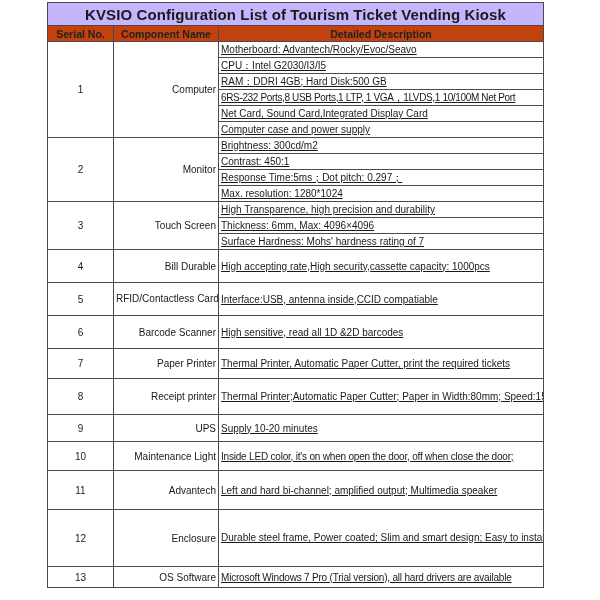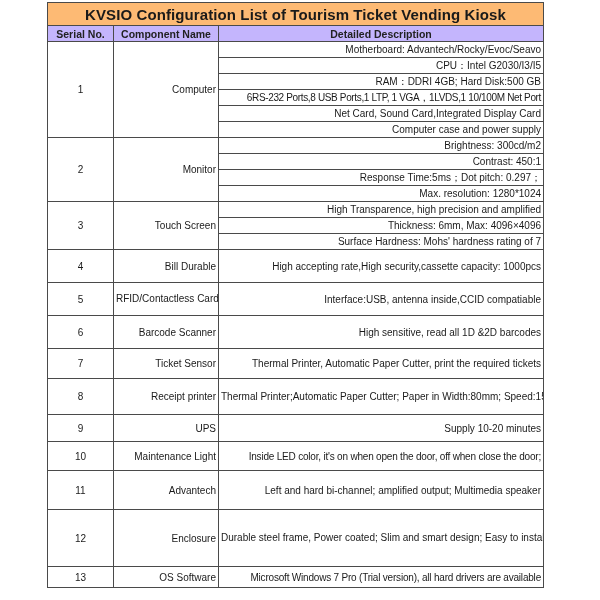--- a/index.html
+++ b/index.html
@@ -6,29 +6,29 @@
   body { width:600px; height:600px; position:relative; overflow:hidden; font-family:"Liberation Sans", sans-serif; color:#1a1a1a; }
   table.cfg {
     position:absolute; left:47px; top:2px; width:496px;
     border-collapse:collapse; table-layout:fixed;
     font-size:10px;
   }
   table.cfg td, table.cfg th {
     border:1px solid #4a4a4a; padding:0 2px; overflow:hidden; white-space:nowrap;
   }
   .title-row th {
-    background:#fdba74; font-size:15px; font-weight:bold; height:22px; text-align:center; color:#1a1a1a;
+    background:#c4b5fd; font-size:15px; font-weight:bold; height:22px; text-align:center; color:#1a1a1a;
     letter-spacing:0.1px;
   }
   .head-row th {
-    background:#c4b5fd; font-size:10.5px; font-weight:bold; height:15px; text-align:center; color:#222;
+    background:#c2410c; font-size:10.5px; font-weight:bold; height:15px; text-align:center; color:#222;
   }
   td.serial { text-align:center; }
   td.name { text-align:right; padding-left:2px; }
-  td.desc { text-align:right; padding-left:2px; }
+  td.desc { text-align:left; padding-left:2px;text-decoration:underline; }
   td.wrap { white-space:normal; line-height:12px; }
   .h17 { height:16px; }
 </style>
 </head>
 <body>
 
 <table class="cfg">
   <colgroup>
     <col style="width:66px">
     <col style="width:105px">
@@ -78,21 +78,21 @@
     <tr class="h17">
         <td class="desc">Response Time:5ms；Dot pitch: 0.297；</td>
       </tr>
     <tr class="h17">
         <td class="desc">Max. resolution: 1280*1024</td>
       </tr>
 
     <tr class="h17">
       <td rowspan="3" class="serial">3</td>
       <td rowspan="3" class="name">Touch Screen</td>
-      <td class="desc">High Transparence, high precision and amplified</td>
+      <td class="desc">High Transparence, high precision and durability</td>
     </tr>
     <tr class="h17">
         <td class="desc">Thickness: 6mm, Max: 4096×4096</td>
       </tr>
     <tr class="h17">
         <td class="desc">Surface Hardness: Mohs' hardness rating of 7</td>
       </tr>
 
     <tr style="height:33px">
       <td class="serial">4</td>
@@ -107,21 +107,21 @@
     </tr>
 
     <tr style="height:33px">
       <td class="serial">6</td>
       <td class="name">Barcode Scanner</td>
       <td class="desc">High sensitive, read all 1D &amp;2D barcodes</td>
     </tr>
 
     <tr style="height:30px">
       <td class="serial">7</td>
-      <td class="name">Ticket Sensor</td>
+      <td class="name">Paper Printer</td>
       <td class="desc">Thermal Printer, Automatic Paper Cutter, print the required tickets</td>
     </tr>
 
     <tr style="height:36px">
       <td class="serial">8</td>
       <td class="name">Receipt printer</td>
       <td class="desc wrap">Thermal Printer;Automatic Paper Cutter; Paper in Width:80mm; Speed:150mm/Second; Invoice Print; with Black Mark Sensor</td>
     </tr>
 
     <tr style="height:27px">

